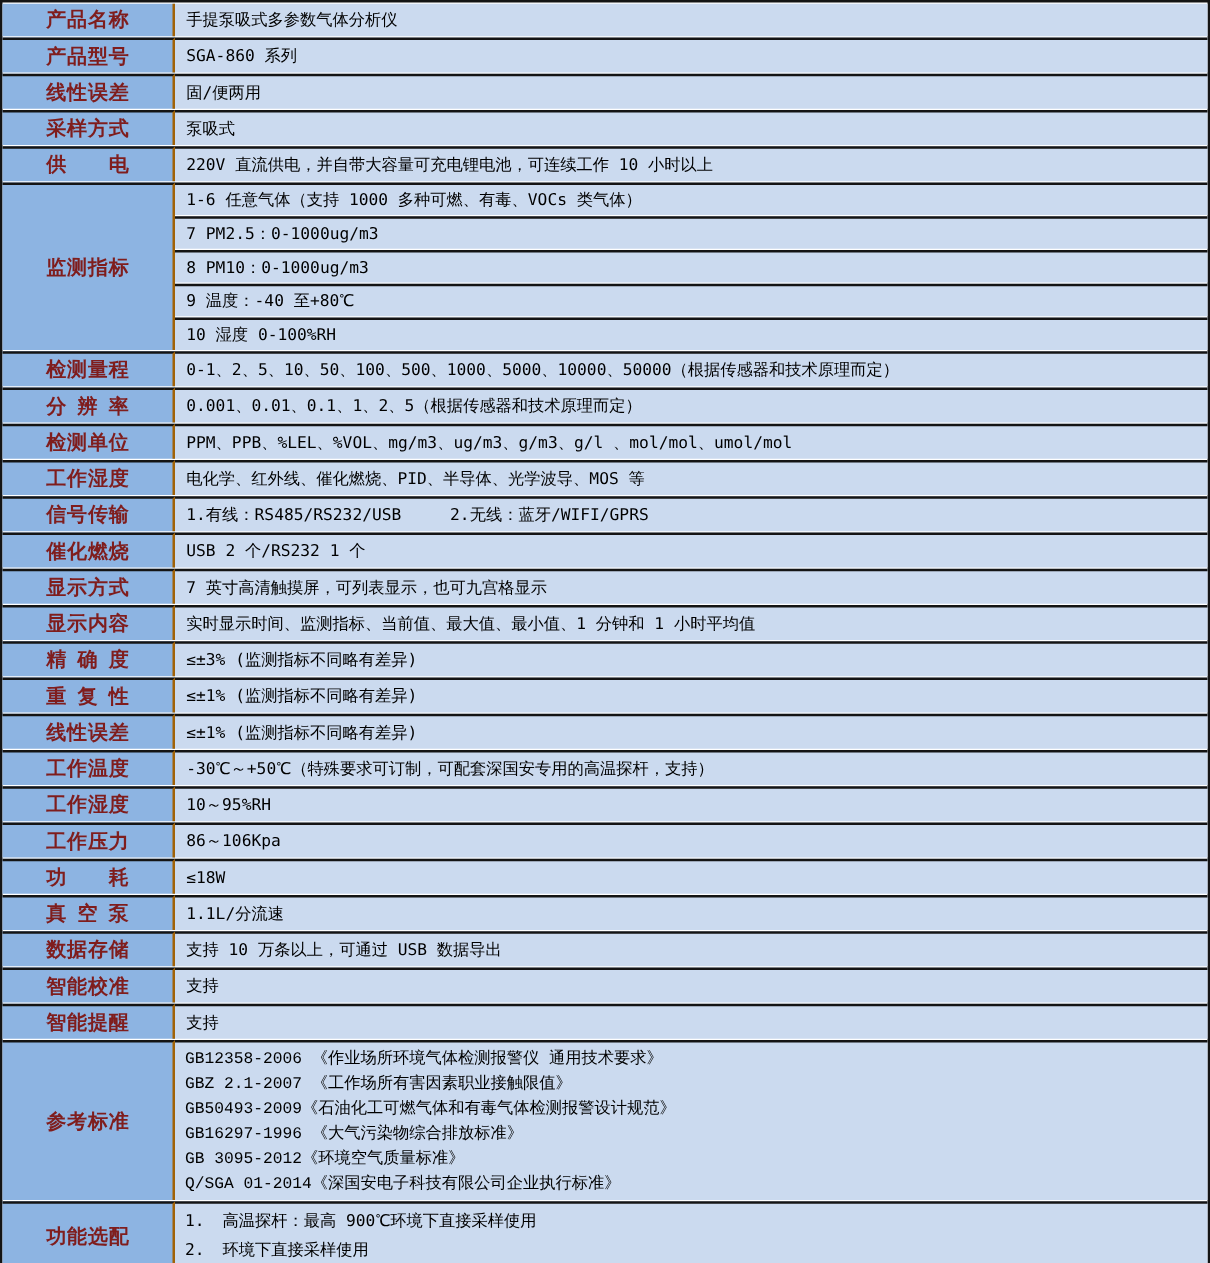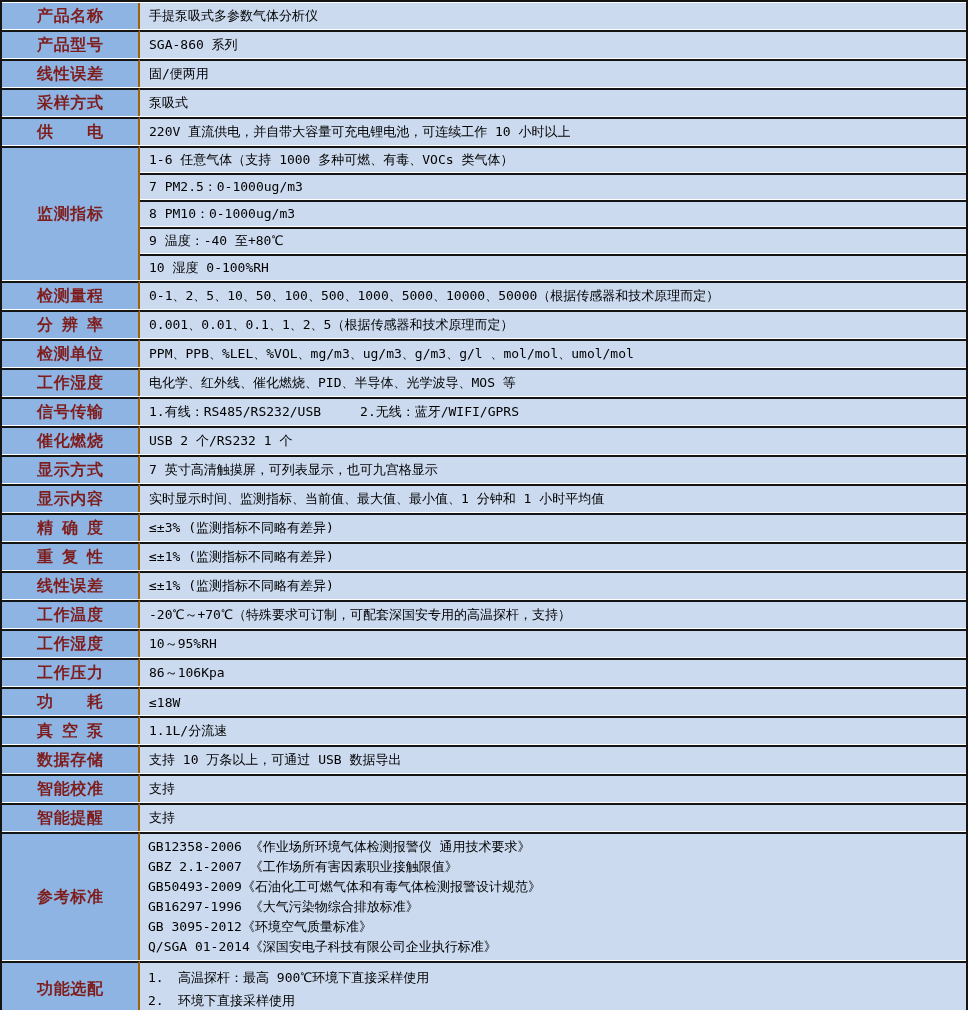--- a/index.html
+++ b/index.html
@@ -46,21 +46,21 @@
     font-family: "DejaVu Sans Mono", monospace;
     font-size: 13px;
     padding: 0 9px;
     height: 24px;
     white-space: nowrap;
   }
   td.value.multiline {
     white-space: normal;
     padding: 3px 8px;
   }
-  td.value.standards { height: 118px; }
+  td.value.standards { height: 118px; font-family: Liberation Mono, monospace; }
   td.value.options { height: 46px; }
   .line { line-height: 20px; white-space: nowrap; }
   .opt-line { line-height: 23px; white-space: nowrap; }
   .opt-num { display: inline-block; width: 30px; }
 </style>
 </head>
 <body>
 
 <table class="spec">
   <colgroup>
@@ -146,21 +146,21 @@
   <tr>
     <td class="label"><span class="lbl">重复性</span></td>
     <td class="value">≤±1% (监测指标不同略有差异)</td>
   </tr>
   <tr>
     <td class="label"><span class="lbl">线性误差</span></td>
     <td class="value">≤±1% (监测指标不同略有差异)</td>
   </tr>
   <tr>
     <td class="label"><span class="lbl">工作温度</span></td>
-    <td class="value">-20℃～+70℃（特殊要求可订制，可配套深国安专用的高温探杆，支持）</td>
+    <td class="value">-30℃～+50℃（特殊要求可订制，可配套深国安专用的高温探杆，支持）</td>
   </tr>
   <tr>
     <td class="label"><span class="lbl">工作湿度</span></td>
     <td class="value">10～95%RH</td>
   </tr>
   <tr>
     <td class="label"><span class="lbl">工作压力</span></td>
     <td class="value">86～106Kpa</td>
   </tr>
   <tr>

